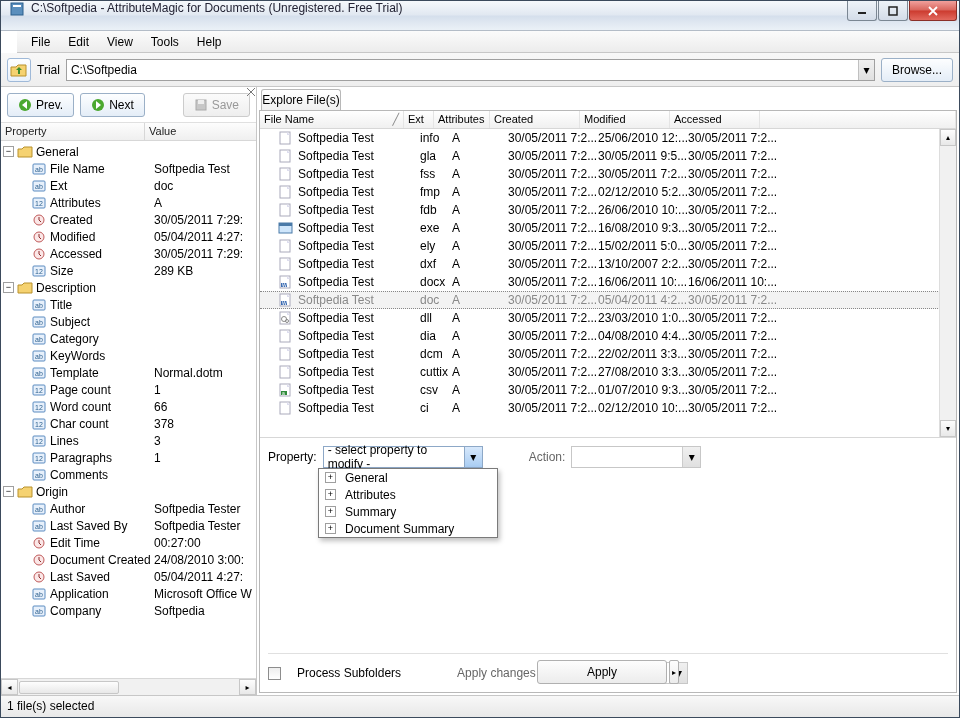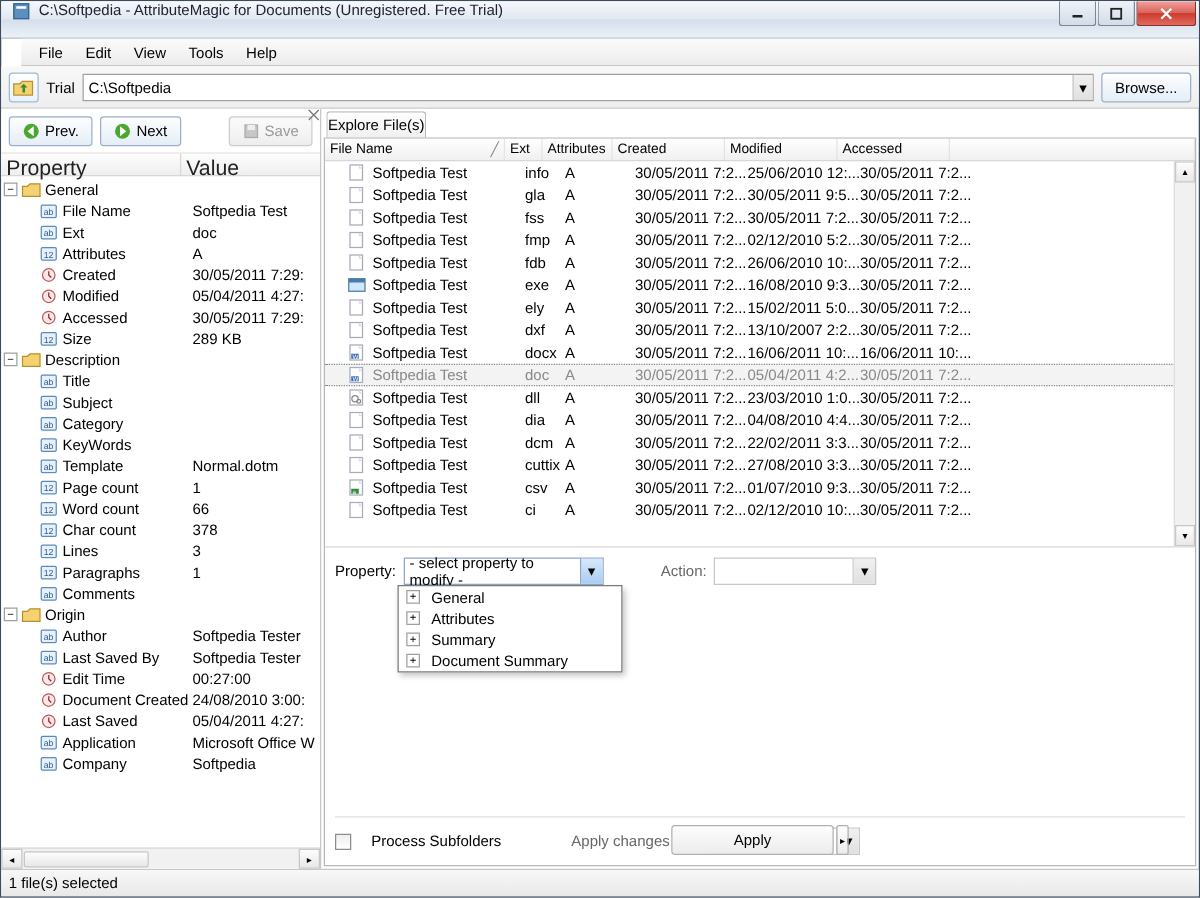--- a/index.html
+++ b/index.html
@@ -16,21 +16,21 @@
 .toolbar { height: 34px; background: linear-gradient(#f8f8f8,#eee); border-bottom: 1px solid #c7c7c7; display: flex; align-items: center; padding: 0 6px; gap: 6px; }
 .folder-up { width: 24px; height: 24px; border: 1px solid #9fb9d8; border-radius: 3px; background: linear-gradient(#fdfeff,#e9f1fb); display: flex; align-items: center; justify-content: center; }
 .folder-combo { flex: 1; height: 22px; border: 1px solid #a0a0a0; background: #fff; display: flex; align-items: center; padding-left: 4px; }
 .folder-combo .arrow { width: 16px; height: 100%; border-left: 1px solid #c0c0c0; background: linear-gradient(#f0f0f0,#e0e0e0); display: flex; align-items: center; justify-content: center; }
 .btn { height: 24px; padding: 0 10px; border: 1px solid #9bb0c7; border-radius: 3px; background: linear-gradient(#fdfeff,#e4edf7); display: flex; align-items: center; gap: 4px; }
 .btn.disabled { color: #999; border-color: #ccc; background: linear-gradient(#fbfbfb,#eee); }
 .body { flex: 1; display: flex; min-height: 0; }
 .left-panel { width: 256px; border-right: 1px solid #c7c7c7; display: flex; flex-direction: column; background: #fff; position: relative; }
 .left-nav { height: 36px; display: flex; align-items: center; gap: 6px; padding: 0 6px; border-bottom: 1px solid #e0e0e0; }
 .grip { width: 10px; height: 10px; position: absolute; top: 0; right: 0; }
-.prop-header { height: 18px; background: linear-gradient(#fdfdfd,#efefef); border-bottom: 1px solid #d7d7d7; display: flex; font-size: 17px; color: #222; }
+.prop-header { height: 18px; background: linear-gradient(#fdfdfd,#efefef); border-bottom: 1px solid #d7d7d7; display: flex; font-size: 11px; color: #222; }
 .prop-header div { padding: 2px 4px; }
 .ph-prop { width: 144px; border-right: 1px solid #d7d7d7; }
 .tree { flex: 1; overflow: auto; padding: 2px 0; }
 .tree-row { display: flex; align-items: center; height: 17px; padding-left: 2px; }
 .expander { width: 11px; height: 11px; border: 1px solid #9f9f9f; margin-right: 3px; display: flex; align-items: center; justify-content: center; font-size: 9px; line-height: 1; background: #fff; }
 .tree-row .ticon { width: 16px; height: 14px; margin-right: 3px; display: flex; align-items: center; justify-content: center; }
 .tree-row .label { width: 118px; }
 .tree-row.child { padding-left: 30px; }
 .tree-row.child .label { width: 104px; }
 .tree-row .val { flex: 1; white-space: nowrap; overflow: hidden; }

